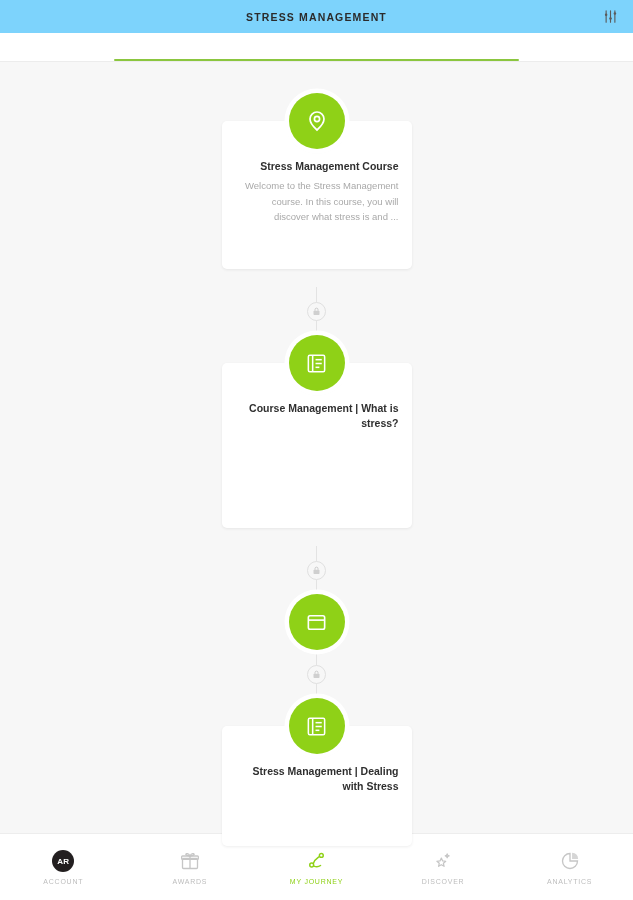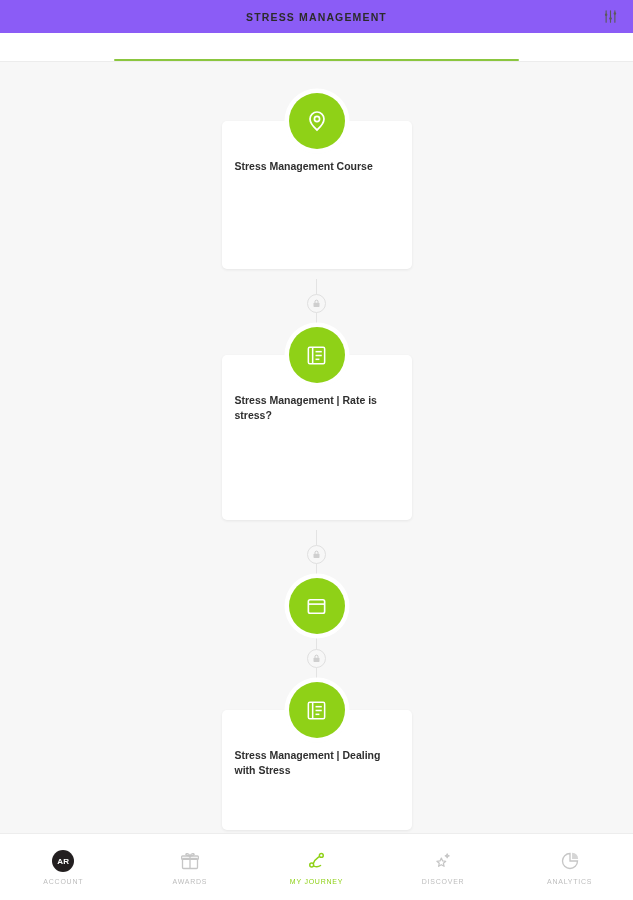--- a/index.html
+++ b/index.html
@@ -7,21 +7,21 @@
     width:633px; height:900px;
     font-family:"Liberation Sans", sans-serif;
     background:#f7f7f7;
     overflow:hidden;
   }
 
   
   .header {
     position:relative;
     height:33px;
-    background:#8b5cf6;
+    background:#7dd3fc;
     display:flex;
     align-items:center;
     justify-content:center;
   }
   .header-title {
     font-size:10.5px;
     letter-spacing:1.15px;
     color:#2b2b2b;
     font-weight:600;
   }
@@ -103,26 +103,26 @@
   .node-icon svg { display:block; }
   .progress-ring {
     position:absolute;
     inset:-5px;
     pointer-events:none;
   }
 
   .card {
     position:relative;
     width:190px;
-    margin:-28px auto 10px auto;
+    margin:-28px auto 18px auto;
     background:#ffffff;
     border-radius:5px;
     padding:38px 13px 16px 13px;
     box-shadow:0 1px 3px rgba(0,0,0,0.07);
-    text-align:left;
+    text-align:right;
     z-index:2;
     cursor:pointer;
   }
   .card-title {
     font-size:10.5px;
     font-weight:700;
     color:#2f2f2f;
     line-height:1.45;
     margin-bottom:4px;
   }
@@ -231,20 +231,21 @@
       <div class="node-icon-wrap">
         <div class="node-icon">
           <svg width="24" height="24" viewBox="0 0 24 24" fill="none" stroke="#ffffff" stroke-width="1.7">
             <path d="M12 21s7-6.2 7-11a7 7 0 10-14 0c0 4.8 7 11 7 11z"></path>
             <circle cx="12" cy="10" r="2.6"></circle>
           </svg>
         </div>
       </div>
       <div class="card" style="height:148px">
         <div class="card-title">Stress Management Course</div>
+        <div class="card-desc">Welcome to the Stress Management course. In this course, you will discover what stress is and ...</div>
       </div>
     </div>
 
     <div class="connector">
       <div class="connector-line"></div>
       <div class="lock-badge">
         <svg width="9" height="9" viewBox="0 0 24 24" fill="none" stroke="#bdbdbd" stroke-width="2">
           <rect x="4" y="10" width="16" height="11" rx="2" fill="#cfcfcf" stroke="none"></rect>
           <path d="M8 10V7a4 4 0 018 0v3"></path>
         </svg>
@@ -257,21 +258,21 @@
           <svg width="23" height="23" viewBox="0 0 24 24" fill="none" stroke="#ffffff" stroke-width="1.6">
             <rect x="3.5" y="3.5" width="17" height="17" rx="1.5"></rect>
             <line x1="8" y1="3.5" x2="8" y2="20.5"></line>
             <line x1="11" y1="8" x2="17.5" y2="8"></line>
             <line x1="11" y1="12" x2="17.5" y2="12"></line>
             <line x1="11" y1="16" x2="15" y2="16"></line>
           </svg>
         </div>
       </div>
       <div class="card" style="height:165px">
-        <div class="card-title">Stress Management | Rate is stress?</div>
+        <div class="card-title">Course Management | What is stress?</div>
         <div class="card-desc"></div>
       </div>
     </div>
 
     <div class="connector">
       <div class="connector-line"></div>
       <div class="lock-badge">
         <svg width="9" height="9" viewBox="0 0 24 24" fill="none" stroke="#bdbdbd" stroke-width="2">
           <rect x="4" y="10" width="16" height="11" rx="2" fill="#cfcfcf" stroke="none"></rect>
           <path d="M8 10V7a4 4 0 018 0v3"></path>

